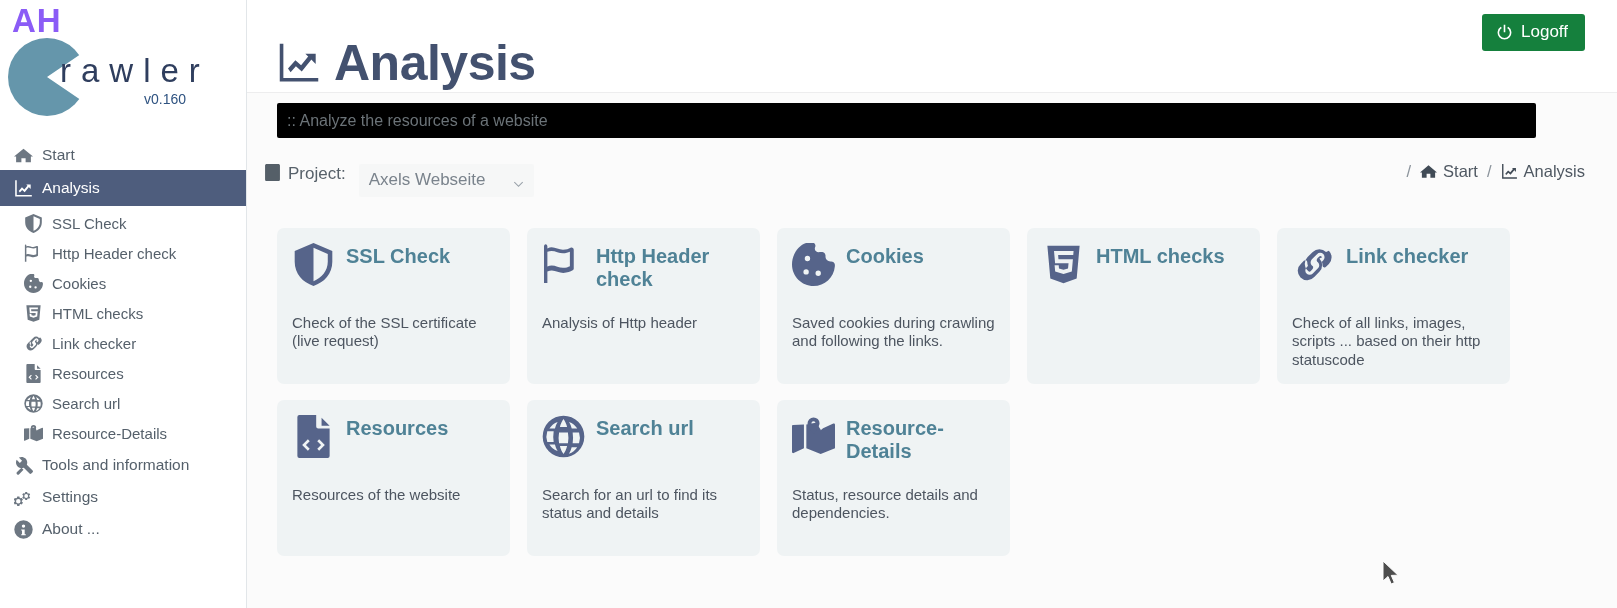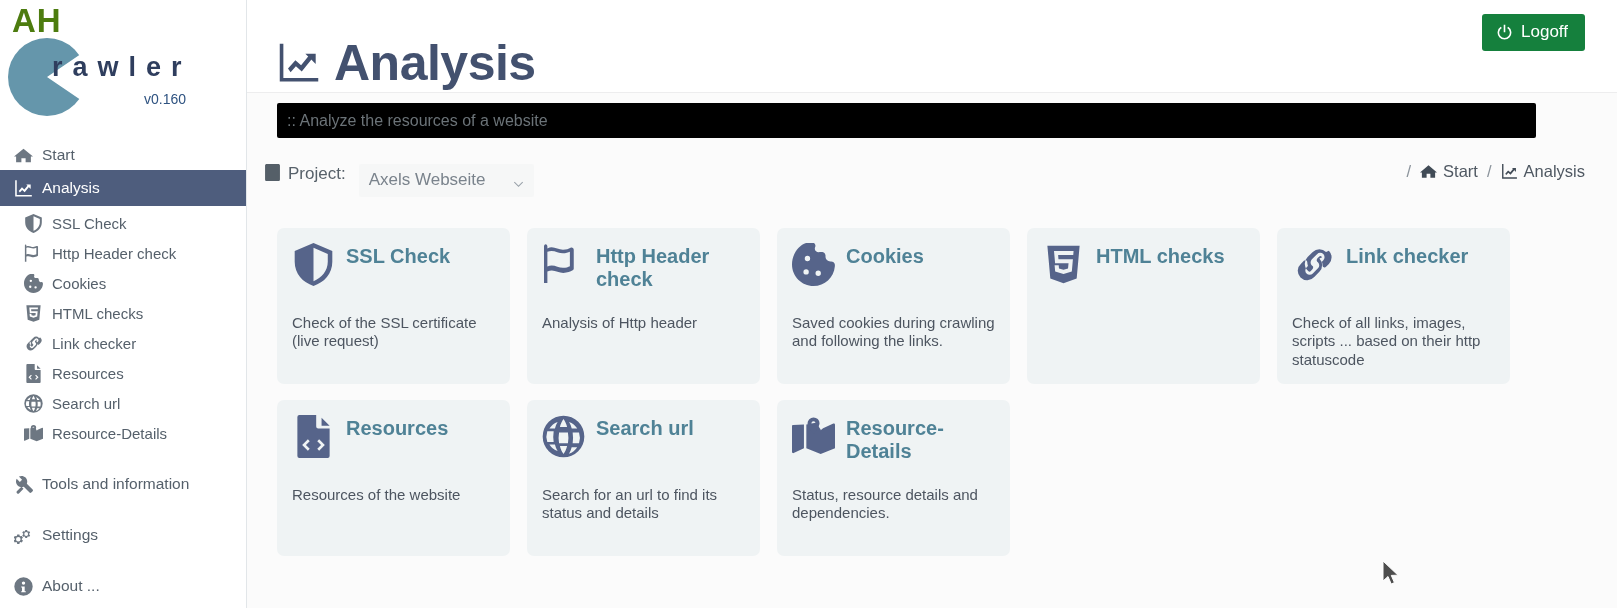--- a/index.html
+++ b/index.html
@@ -43,52 +43,52 @@
     background: #e2e6e9;
   }
 
   .brand {
     position: relative;
     height: 140px;
     padding: 0;
   }
   .brand-ah {
     position: absolute; left: 12px; top: 2px;
-    font-size: 33px; font-weight: bold; color: #4d7c0f;
+    font-size: 33px; font-weight: bold; color: #8b5cf6;
     letter-spacing: 1px;
   }
   .brand-pac {
     position: absolute; left: 8px; top: 38px;
     width: 78px; height: 78px;
     background: #6596ab;
     border-radius: 50%;
     clip-path: polygon(50% 50%, 100% 16%, 100% 0, 0 0, 0 100%, 100% 100%, 100% 84%);
   }
   .brand-word {
-    position: absolute; left: 52px; top: 52px;
-    font-size: 27px; font-weight: bold; color: #2f3e5e;
+    position: absolute; left: 60px; top: 52px;
+    font-size: 33px; font-weight: normal; color: #2f3e5e;
     letter-spacing: 10px;
   }
   .brand-ver {
     position: absolute; left: 144px; top: 91px;
     font-size: 14px; color: #2e5280;
   }
 
   .nav { padding: 0; margin: 0; list-style: none; }
   .nav-item {
     display: flex; align-items: center;
     gap: 9px;
     height: 30px;
     padding: 0 10px 0 14px;
     font-size: 15.5px;
     color: #55606b;
     cursor: pointer;
     white-space: nowrap;
   }
-  .nav-item.spaced { margin-top: 21px; }
+  .nav-item.spaced { margin-top: 2px; }
   .nav-item.sub { padding-left: 24px; font-size: 15px; }
   .nav-item.active {
     background: #4e5d7d;
     color: #ffffff;
     height: 36px;
     margin-bottom: 2px;
   }
   .nav-item .ico {
     width: 19px; height: 19px;
     display: inline-flex; align-items: center; justify-content: center;

